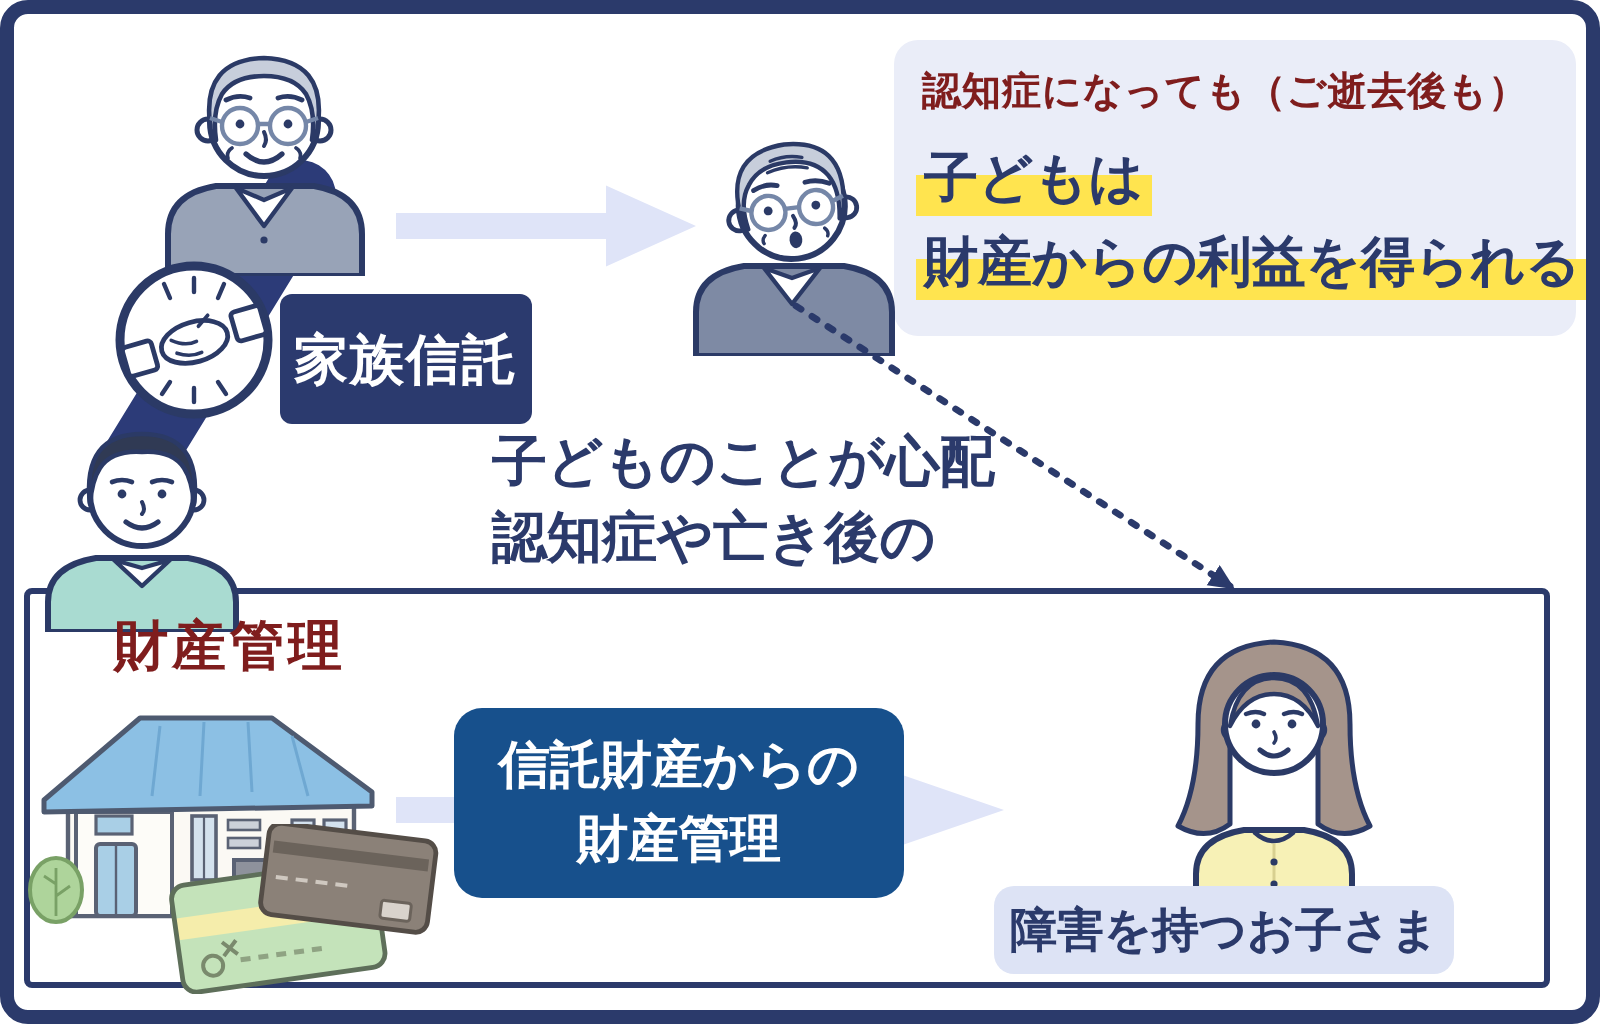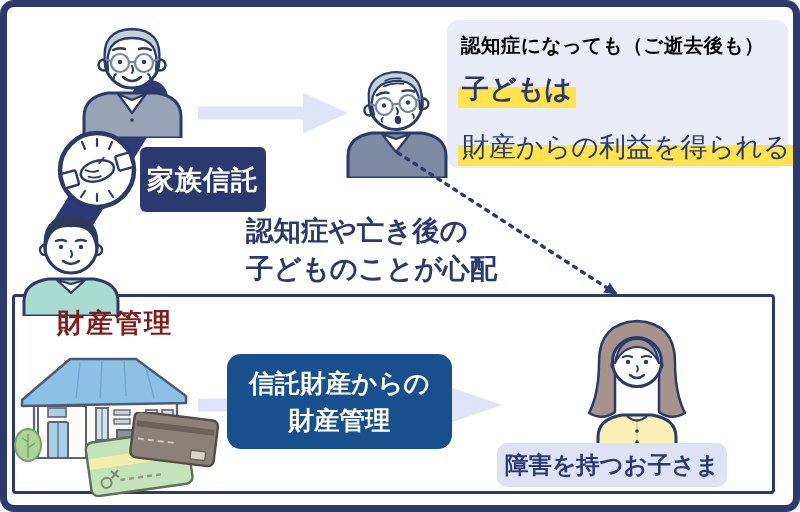--- a/index.html
+++ b/index.html
@@ -22,23 +22,23 @@
   #arrow-top{left:198px;top:90px;width:150px;height:46px;
     clip-path:polygon(0 36%,70% 36%,70% 6%,100% 50%,70% 94%,70% 64%,0 64%);}
   #arrow-bottom{left:198px;top:380px;width:304px;height:50px;
     clip-path:polygon(0 37%,79% 37%,79% 6%,100% 50%,79% 94%,79% 63%,0 63%);}
   
   #benefit-panel{
     position:absolute;left:447px;top:20px;width:341px;height:148px;
     background:#eaedf8;border-radius:12px;z-index:1;padding:0;box-sizing:border-box;
   }
   #benefit-line1{position:absolute;left:14px;top:12px;font-size:19.5px;font-weight:700;
-    color:#000000;letter-spacing:.5px;white-space:nowrap;}
+    color:#7f1d1d;letter-spacing:.5px;white-space:nowrap;}
   #benefit-line2{position:absolute;left:11px;top:50px;font-size:27px;font-weight:700;white-space:nowrap;}
-  #benefit-line3{position:absolute;left:11px;top:92px;font-size:27px;font-weight:400;white-space:nowrap;margin-top:16px;}
+  #benefit-line3{position:absolute;left:11px;top:92px;font-size:27px;font-weight:700;white-space:nowrap;}
   .hl{display:inline-block;padding:1px 4px;
       background:linear-gradient(to bottom,rgba(0,0,0,0) 46%,#ffe44f 46%);}
   
   #family-trust-badge{
     position:absolute;left:140px;top:147px;width:126px;height:65px;z-index:5;
     background:#2b3a6e;border-radius:6px;color:#fff;font-size:27px;font-weight:700;
     display:flex;align-items:center;justify-content:center;letter-spacing:1px;white-space:nowrap;
   }
   
   #worry-text{position:absolute;left:246px;top:212px;z-index:5;
@@ -130,22 +130,22 @@
       <rect x="5" y="35" width="15" height="15" rx="2"></rect>
       <rect x="62" y="33" width="15" height="15" rx="2"></rect>
       <ellipse cx="41" cy="42" rx="17" ry="10"></ellipse>
       <path d="M30,38 q6,5 12,4 M31,45 q6,4 12,3 M45,35 l6,-4" fill="none" stroke-width="1.8" stroke-linecap="round"></path>
     </g>
   </svg>
 
   <div id="family-trust-badge">家族信託</div>
 
   <div id="worry-text">
+    <div>子どものことが心配</div>
     <div>認知症や亡き後の</div>
-    <div>子どものことが心配</div>
   </div>
 
   <svg class="fig" style="left:8px;top:206px" width="126" height="110" viewBox="0 0 126 110">
     <path d="M16,110 L16,95 Q16,77 40,73 L86,73 Q110,77 110,95 L110,110 Z" fill="#a9dbd1" stroke="#2b3a66" stroke-width="3" stroke-linejoin="round"></path>
     <path d="M49,74 L63,87 L77,74 L63,78 Z" fill="#ffffff" stroke="#2b3a66" stroke-width="2.2" stroke-linejoin="round"></path>
     <circle cx="37" cy="44" r="5" fill="#fff" stroke="#2b3a66" stroke-width="2.4"></circle>
     <circle cx="89" cy="44" r="5" fill="#fff" stroke="#2b3a66" stroke-width="2.4"></circle>
     <circle cx="63" cy="41" r="26" fill="#fff" stroke="#2b3a66" stroke-width="3"></circle>
     <path d="M37,46 Q33,11 63,11 Q93,11 89,46 Q88,34 84,28 Q78,19 63,20 Q48,19 42,28 Q38,34 37,46 Z" fill="#303a54" stroke="#2b3a66" stroke-width="2.3" stroke-linejoin="round"></path>
     <path d="M48,35 q5,-2 10,0 M68,35 q5,-2 10,0" stroke="#2b3a66" stroke-width="2.3" fill="none" stroke-linecap="round"></path>

